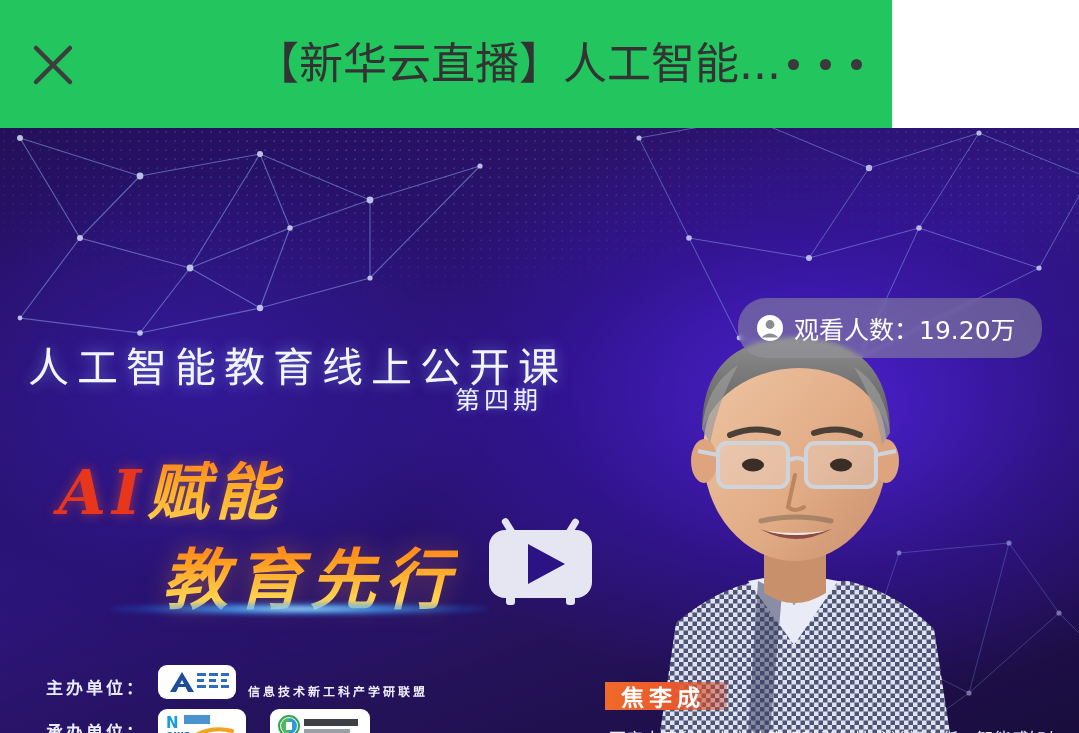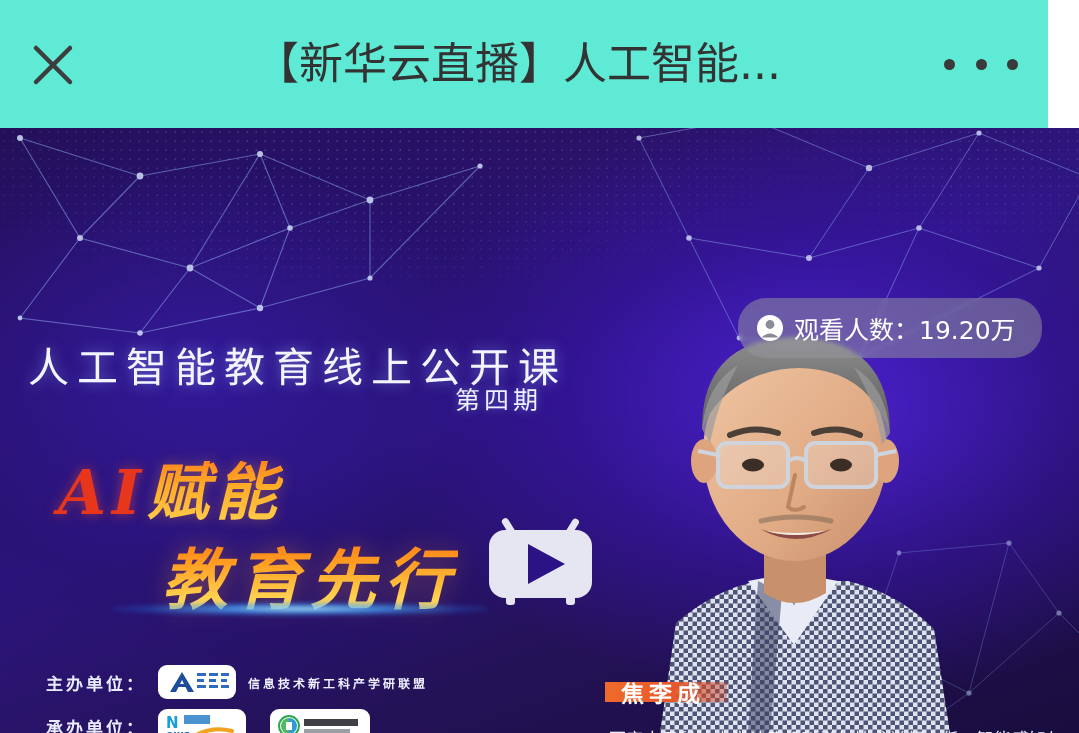--- a/index.html
+++ b/index.html
@@ -11,23 +11,23 @@
   body {
     width: 1079px;
     height: 733px;
     overflow: hidden;
     font-family: "Liberation Sans", "DejaVu Sans", sans-serif;
   }
 
   
   #topbar {
     position: relative;
-    width: 1048px;
+    width: 892px;
     height: 128px;
-    background: #5eead4;
+    background: #22c55e;
     display: flex;
     align-items: center;
     box-sizing: border-box;
   }
   #close-btn {
     position: absolute;
     left: 22px;
     top: 36px;
     width: 62px;
     height: 58px;
@@ -195,21 +195,21 @@
     top: 383px;
     width: 115px;
     height: 100px;
     cursor: pointer;
   }
 
   
   .sponsor-row {
     position: absolute;
     display: flex;
-    align-items: center;
+    align-items: flex-end;
     white-space: nowrap;
   }
   .sponsor-label {
     font-size: 17px;
     font-weight: bold;
     color: #e9ecff;
     letter-spacing: 3px;
     font-family: "DejaVu Sans", "Liberation Sans", sans-serif;
   }
   .sponsor-name {
@@ -242,21 +242,21 @@
     position: absolute;
     left: 598px;
     top: 165px;
     width: 410px;
     height: 440px;
   }
   #speaker-name-banner {
     position: absolute;
     left: 605px;
     top: 554px;
-    height: 20px;
+    height: 28px;
     padding: 0 22px 0 16px;
     display: flex;
     align-items: center;
     background: linear-gradient(95deg, #ef6b2a 0%, #e9582a 55%, rgba(196,62,34,0.35) 100%);
   }
   #speaker-name {
     font-size: 23px;
     font-weight: bold;
     color: #ffffff;
     letter-spacing: 5px;

